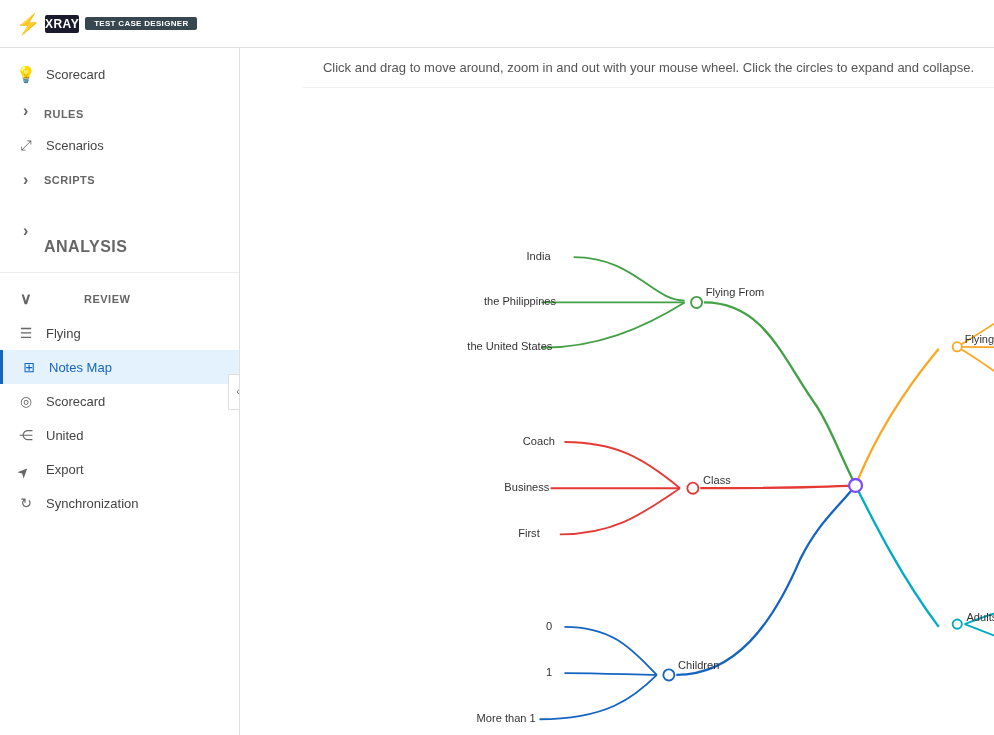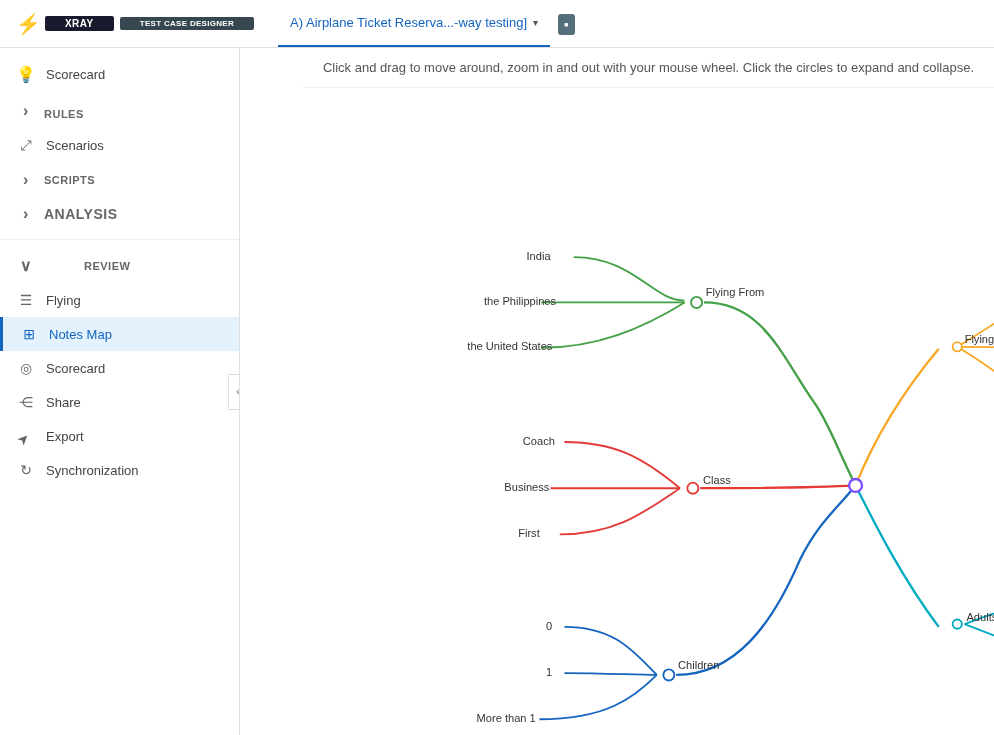--- a/index.html
+++ b/index.html
@@ -36,31 +36,22 @@
     
     .mindmap-canvas { flex: 1; position: relative; overflow: hidden; background: #fff; }
     .mindmap-canvas svg { width: 100%; height: 100%; }
   </style>
 </head>
 <body>
 
 <div class="header">
   <div class="logo">
     <span style="color:#f5c518; font-size:20px; font-weight:900;">⚡</span>
-    <span style="background:#1a1a2e; color:#fff; font-size:10px; font-weight:700; padding:2px 20px; border-radius:2px; letter-spacing:0.5px;">XRAY</span>
-    <span style="background:#37474f; color:#fff; font-size:8px; font-weight:600; padding:2px 20px; border-radius:2px; letter-spacing:0.3px; margin-left:2px;">TEST CASE DESIGNER</span>
-  </div>
-  <div class="tab-bar">
-    <div class="tab">
-      <span>A) Airplane Ticket Reserva...-way testing]</span>
-      <span class="tab-chevron">▾</span>
-    </div>
-    <div class="tab-comment">
-      <span class="comment-icon">▪</span>
-    </div>
+    <span style="background:#1a1a2e; color:#fff; font-size:12px; font-weight:700; padding:2px 0; border-radius:2px; letter-spacing:0.5px;">XRAY</span>
+    <span style="background:#37474f; color:#fff; font-size:8px; font-weight:600; padding:2px 9px; border-radius:2px; letter-spacing:0.3px; margin-left:2px;">TEST CASE DESIGNER</span>
   </div>
 </div>
 
 <div class="main">
 
   <div class="sidebar" style="position:relative;">
 
     <div class="sidebar-item">
       <span class="sidebar-icon">💡</span>
       <span>Scorecard</span>
@@ -76,21 +67,21 @@
       <span>Scenarios</span>
     </div>
 
     <div class="sidebar-section">
       <span class="sidebar-icon">›</span>
       <span style="font-size:11px; font-weight:700; letter-spacing:0.5px;">SCRIPTS</span>
     </div>
 
     <div class="sidebar-section">
       <span class="sidebar-icon">›</span>
-      <span style="font-size:14px; font-weight:700; letter-spacing:0.5px;">ANALYSIS</span>
+      <span style="font-size:16px; font-weight:700; letter-spacing:0.5px;margin-top:33px;">ANALYSIS</span>
     </div>
 
     <div class="sidebar-divider"></div>
 
     <div class="sidebar-section">
       <span class="sidebar-icon">∨</span>
       <span style="font-size:11px; font-weight:700; letter-spacing:0.5px;padding-left:40px;">REVIEW</span>
     </div>
 
     <div class="sidebar-item">
@@ -103,21 +94,21 @@
       <span>Notes Map</span>
     </div>
 
     <div class="sidebar-item">
       <span class="sidebar-icon" style="font-size:14px;">◎</span>
       <span>Scorecard</span>
     </div>
 
     <div class="sidebar-item">
       <span class="sidebar-icon" style="font-size:14px;">⋲</span>
-      <span>Share</span>
+      <span>United</span>
     </div>
 
     <div class="sidebar-item">
       <span class="sidebar-icon" style="font-size:14px; transform:rotate(-45deg); display:inline-block;">➤</span>
       <span>Export</span>
     </div>
 
     <div class="sidebar-item">
       <span class="sidebar-icon" style="font-size:14px;">↻</span>
       <span>Synchronization</span>

